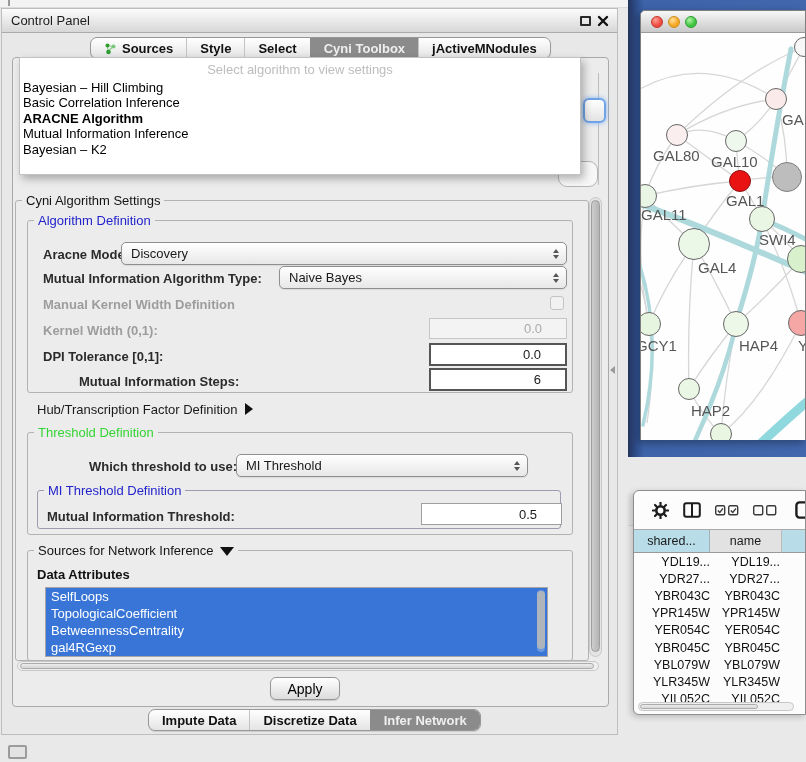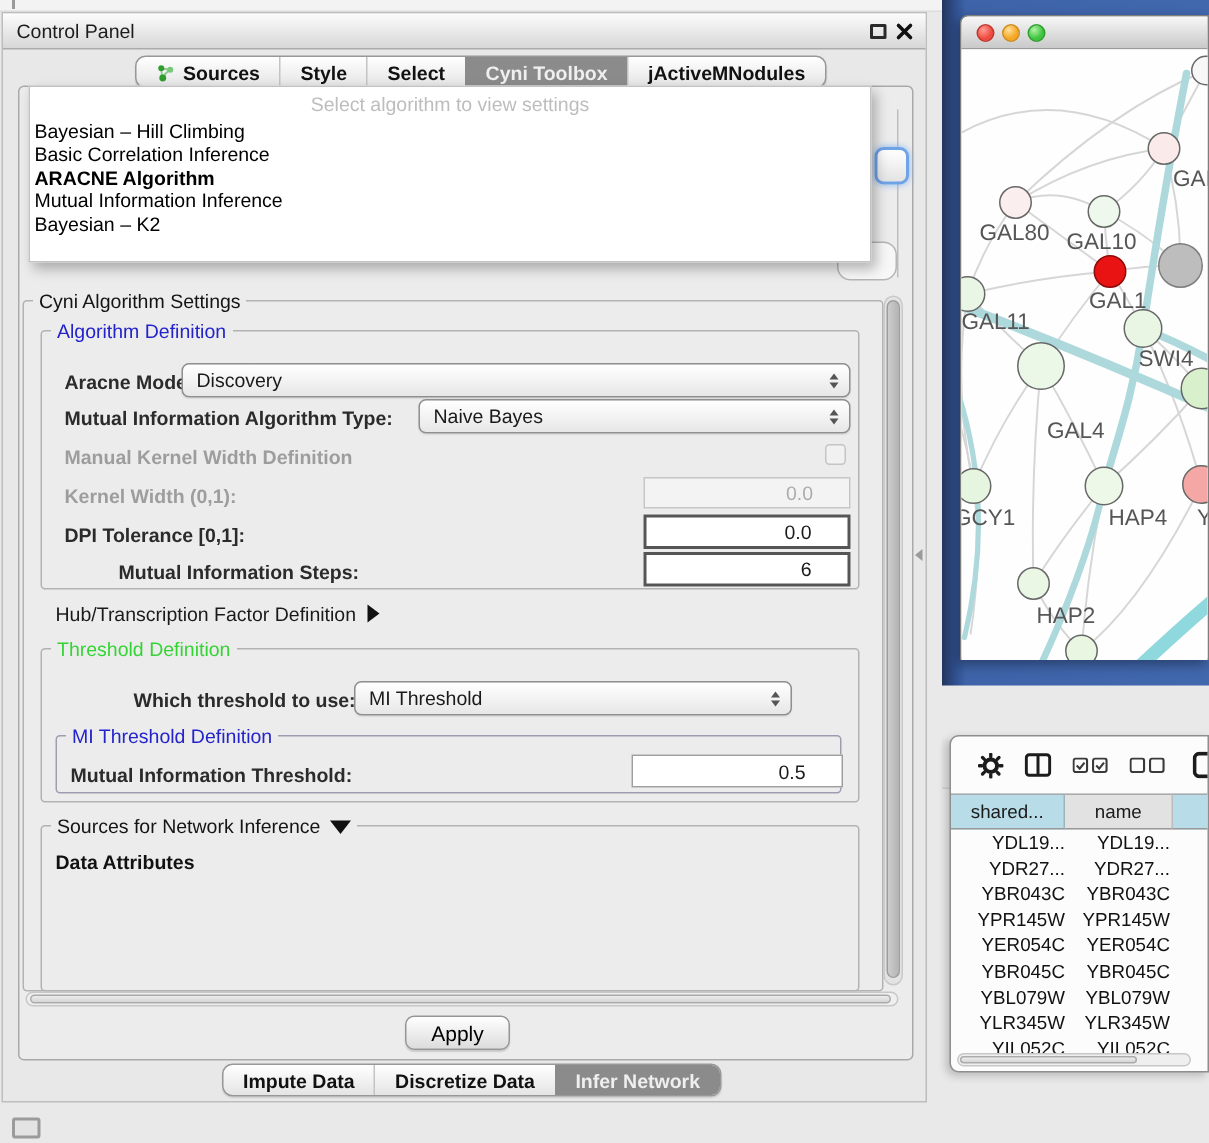--- a/index.html
+++ b/index.html
@@ -268,20 +268,31 @@
   <div class="tfield soft" style="left:419px; top:494px; width:141px; height:22px;">0.5</div>
 
   <fieldset class="gb" style="left:25px; top:534px; width:546px; height:118px;">
     <legend class="black">
       <span>Sources for Network Inference</span><span class="tri-down"></span>
     </legend>
   </fieldset>
 
   <span class="lbl b" style="left:35px; top:558px; color:#111;">Data Attributes</span>
 
+  <div class="abs attr-list">
+    <div id="attr-items">
+        <div class="attr-item">SelfLoops</div>
+        <div class="attr-item">TopologicalCoefficient</div>
+        <div class="attr-item">BetweennessCentrality</div>
+        <div class="attr-item">gal4RGexp</div>
+      </div>
+    <div class="attr-scroll">
+        <div class="thumb"></div>
+      </div>
+  </div>
 
   <div class="hscroll" style="left:15px; top:652px; width:582px; height:10px;">
     <div class="thumb" style="left:2px; width:574px;"></div>
   </div>
 
   <button class="abs apply-btn">Apply</button>
 
   <div class="abs bottom-tabs tabbar">
     <div class="tab">
         <span>Impute Data</span>
@@ -356,21 +367,21 @@
       <div class="net-node" style="left: 84px; top: 97px; width: 22px; height: 22px; background: rgb(238, 248, 236);"></div>
       <div class="net-label" style="left: 70px; top: 120px;">GAL10</div>
       <div class="net-node" style="left: 88px; top: 137px; width: 22px; height: 22px; background: rgb(233, 19, 19); border-color: rgb(140, 13, 13);"></div>
       <div class="net-label" style="left: 85px; top: 159px;">GAL1</div>
       <div class="net-node" style="left: 131px; top: 129px; width: 30px; height: 30px; background: rgb(189, 189, 189); border-color: rgb(126, 126, 126);"></div>
       <div class="net-node" style="left: -8px; top: 151px; width: 24px; height: 24px; background: rgb(233, 246, 229);"></div>
       <div class="net-label" style="left: 0px; top: 173px;">GAL11</div>
       <div class="net-node" style="left: 108px; top: 173px; width: 26px; height: 26px; background: rgb(232, 246, 227);"></div>
       <div class="net-label" style="left: 118px; top: 198px;">SWI4</div>
       <div class="net-node" style="left: 37px; top: 195px; width: 32px; height: 32px; background: rgb(235, 247, 231);"></div>
-      <div class="net-label" style="left: 57px; top: 226px; margin-top: 20px;">GAL4</div>
+      <div class="net-label" style="left: 57px; top: 226px;">GAL4</div>
       <div class="net-node" style="left: 146px; top: 212px; width: 28px; height: 28px; background: rgb(217, 240, 205);"></div>
       <div class="net-node" style="left: -4px; top: 279px; width: 24px; height: 24px; background: rgb(230, 245, 224);"></div>
       <div class="net-label" style="left: -5px; top: 304px;">GCY1</div>
       <div class="net-node" style="left: 82px; top: 278px; width: 26px; height: 26px; background: rgb(237, 248, 232);"></div>
       <div class="net-label" style="left: 98px; top: 304px;">HAP4</div>
       <div class="net-node" style="left: 147px; top: 277px; width: 26px; height: 26px; background: rgb(244, 167, 165);"></div>
       <div class="net-label" style="left: 157px; top: 304px;">Y</div>
       <div class="net-node" style="left: 37px; top: 345px; width: 22px; height: 22px; background: rgb(234, 247, 228);"></div>
       <div class="net-label" style="left: 50px; top: 369px;">HAP2</div>
       <div class="net-node" style="left: 69px; top: 390px; width: 22px; height: 22px; background: rgb(232, 246, 226);"></div>

